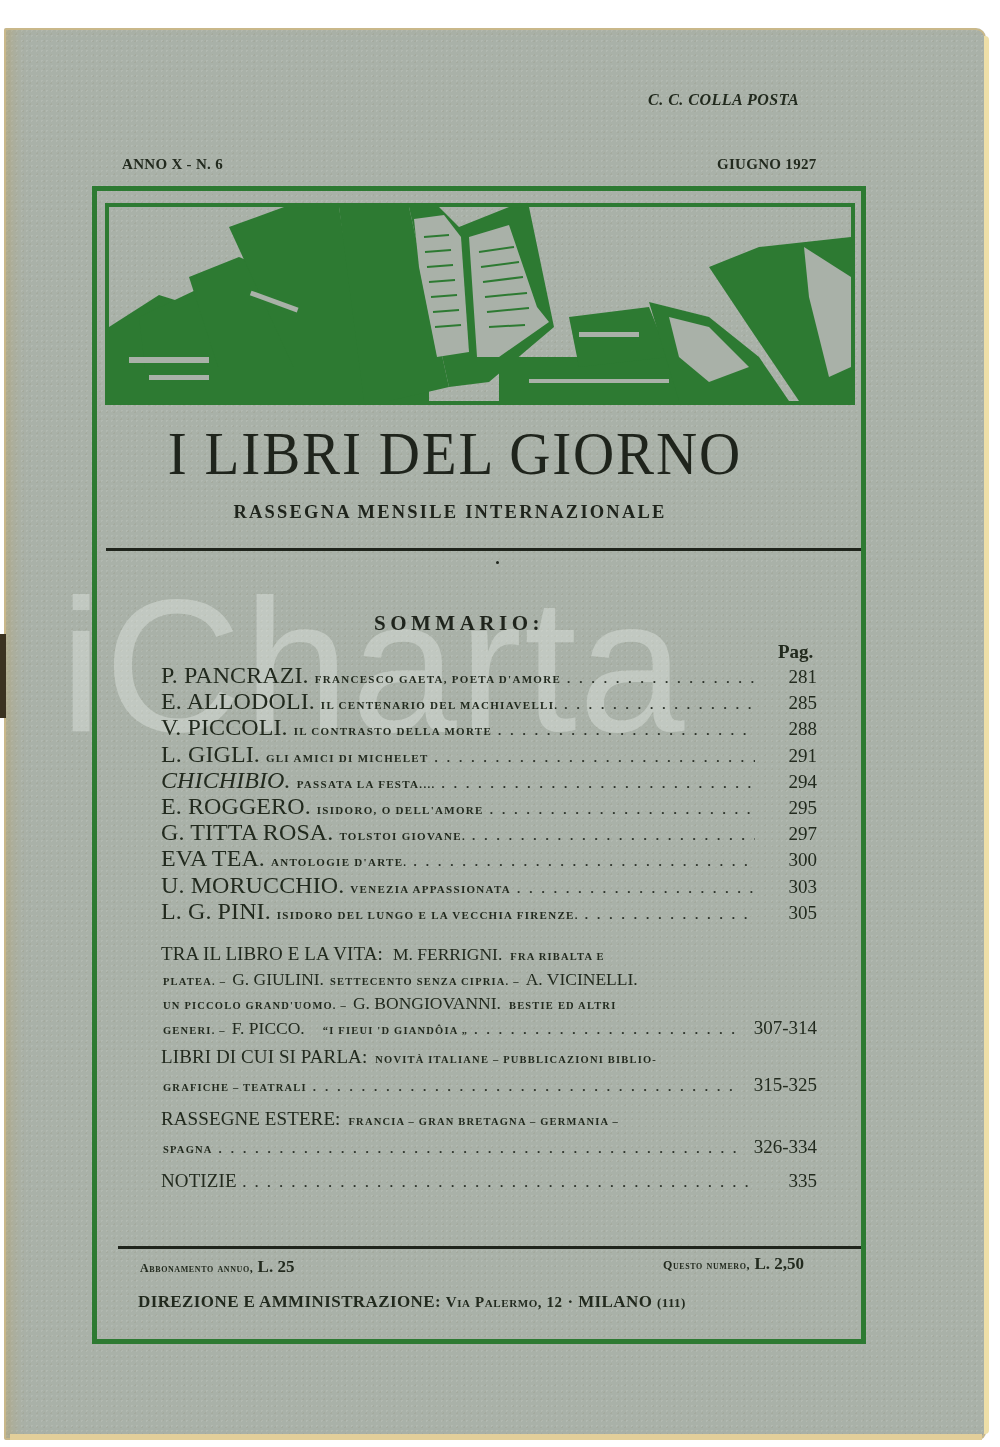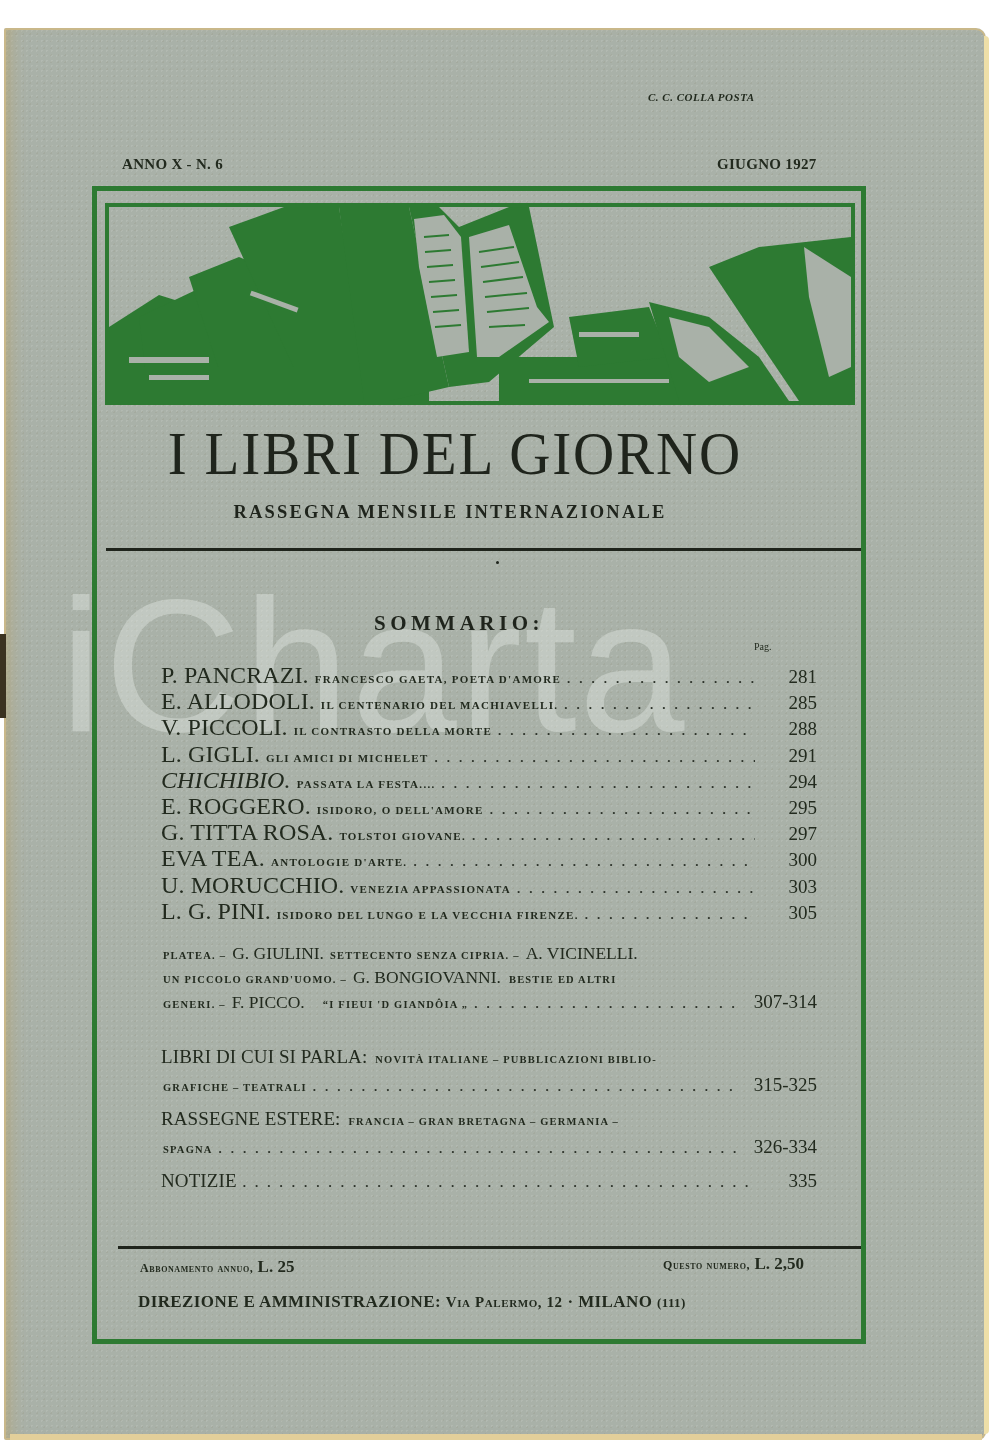--- a/index.html
+++ b/index.html
@@ -28,21 +28,21 @@
   }
   .spine-mark {
     position: absolute; left: 0; top: 634px; width: 6px; height: 84px; background: #3b3220;
   }
   .watermark {
     position: absolute; left: 60px; top: 565px; width: 900px; height: 200px;
     font-family: "Liberation Sans", "DejaVu Sans", sans-serif; font-size: 190px; line-height: 200px;
     color: rgba(235,238,235,0.38); letter-spacing: 2px; white-space: nowrap; pointer-events: none;
   }
   .abs { position: absolute; white-space: nowrap; }
-  .postal { left: 648px; top: 91px; font-size: 11px; font-style: italic; font-weight: bold; letter-spacing: 0.5px; }
+  .postal { left: 648px; top: 91px; font-size: 16px; font-style: italic; font-weight: bold; letter-spacing: 0.5px; }
   .issue { left: 122px; top: 156px; font-size: 15px; font-weight: bold; letter-spacing: 0.3px; }
   .date { left: 717px; top: 156px; font-size: 15px; font-weight: bold; letter-spacing: 0.3px; }
 
   .frame-outer {
     position: absolute; left: 92px; top: 186px; width: 764px; height: 1148px;
     border: 5px solid #2d7a32; box-sizing: content-box;
   }
   .frame-inner {
     position: absolute; left: 105px; top: 203px; width: 742px; height: 194px;
     border: 4px solid #2d7a32;
@@ -55,21 +55,21 @@
     transform: scaleX(0.92); transform-origin: left top;
   }
   .subtitle {
     left: 120px; top: 502px; width: 660px; text-align: center;
     font-size: 18.5px; font-weight: bold; letter-spacing: 2.2px; color: #1f241c;
   }
   .rule-top { position: absolute; left: 106px; top: 548px; width: 755px; height: 3px; background: #1f241c; }
   .rule-dot { position: absolute; left: 496px; top: 561px; width: 3px; height: 3px; background: #1f241c; border-radius: 50%; }
 
   .sommario { left: 374px; top: 611px; font-size: 21px; font-weight: bold; letter-spacing: 4.5px; color: #1f241c; }
-  .pag-head { left: 754px; top: 641px; font-size: 10px; font-weight: normal; }
+  .pag-head { left: 778px; top: 641px; font-size: 19px; font-weight: bold; }
 
   .toc { position: absolute; left: 161px; top: 662px; width: 656px; }
   .toc-row { display: flex; align-items: baseline; height: 26.2px; }
   .toc-author { font-size: 24px; white-space: nowrap; letter-spacing: 0.1px; }
   .toc-author.italic { font-style: italic; }
   .toc-work {
     font-size: 11px; font-weight: bold; letter-spacing: 1.3px; margin-left: 6px; white-space: nowrap;
     font-variant: small-caps;
   }
   .toc-dots { flex: 1; overflow: hidden; white-space: nowrap; font-size: 13px; letter-spacing: 9px; margin: 0 6px; font-weight: bold; color: #2b3128; }
@@ -231,20 +231,25 @@
   </div>
   <div class="toc-row">
     <span class="toc-author">L. G. PINI.</span>
     <span class="toc-work">ISIDORO DEL LUNGO E LA VECCHIA FIRENZE.</span>
     <span class="toc-dots">................................................................</span>
     <span class="toc-page">305</span>
   </div>
 </div>
 
 <div class="section s1">
+  <div class="sec-line l1">
+    <span class="sec-head">TRA IL LIBRO E LA VITA:</span>
+    <span class="sec-author" style="margin-left:10px">M. FERRIGNI.</span>
+    <span class="sec-small" style="margin-left:8px">FRA RIBALTA E</span>
+  </div>
   <div class="sec-line l2" style="padding-left:2px">
     <span class="sec-small">PLATEA. –</span>
     <span class="sec-author" style="margin-left:6px">G. GIULINI.</span>
     <span class="sec-small" style="margin-left:6px">SETTECENTO SENZA CIPRIA. –</span>
     <span class="sec-author" style="margin-left:6px">A. VICINELLI.</span>
   </div>
   <div class="sec-line l3" style="padding-left:2px">
     <span class="sec-small">UN PICCOLO GRAND'UOMO. –</span>
     <span class="sec-author" style="margin-left:6px">G. BONGIOVANNI.</span>
     <span class="sec-small" style="margin-left:8px">BESTIE ED ALTRI</span>

